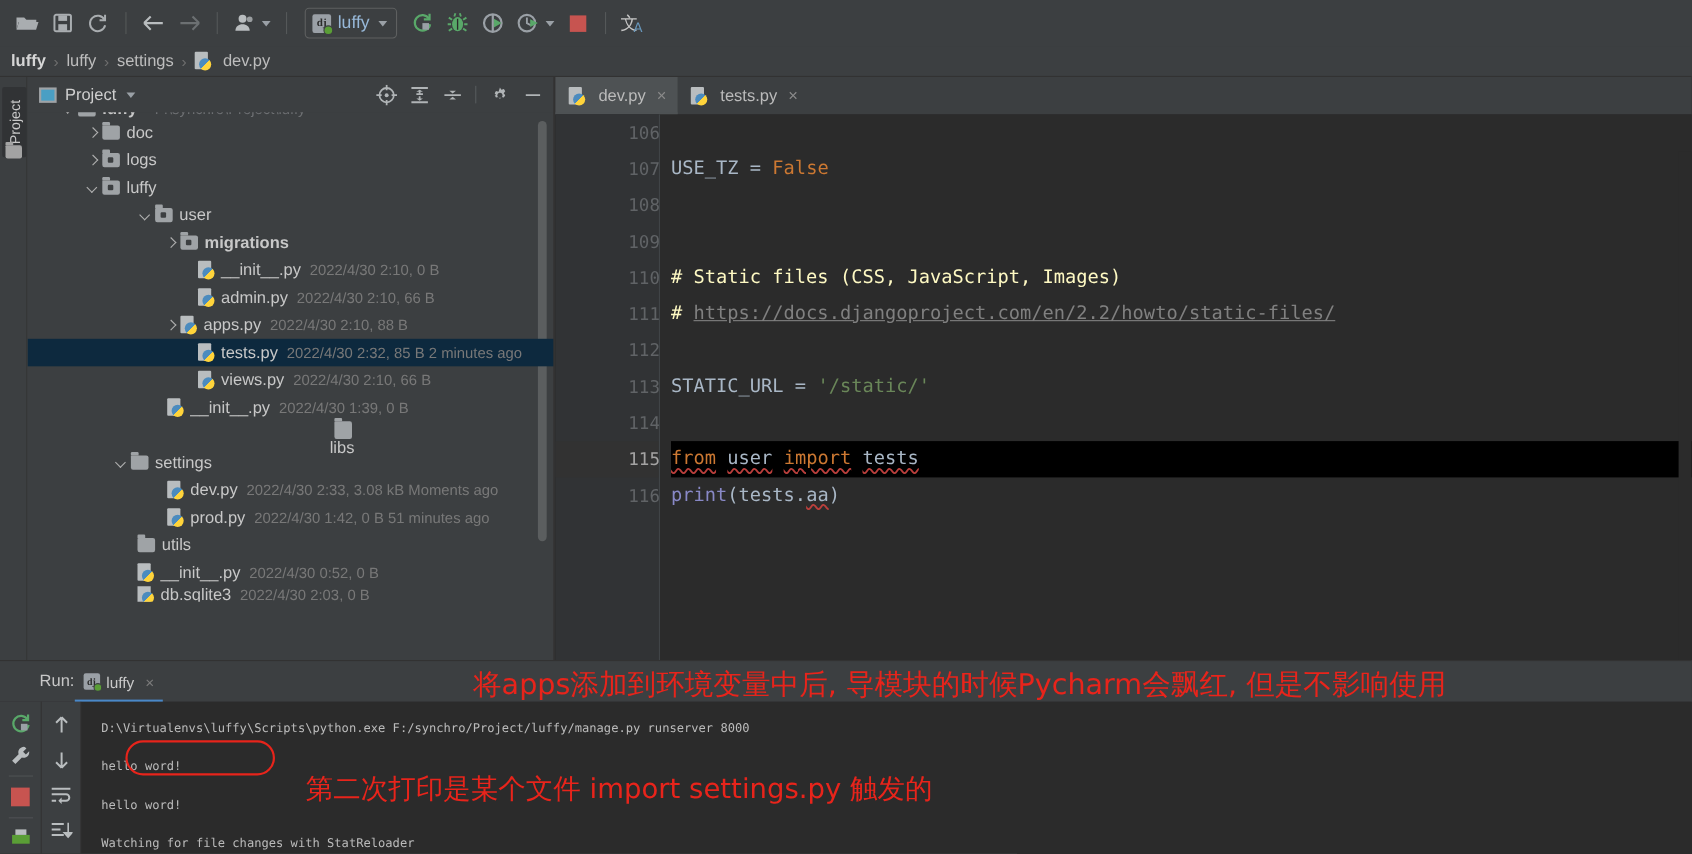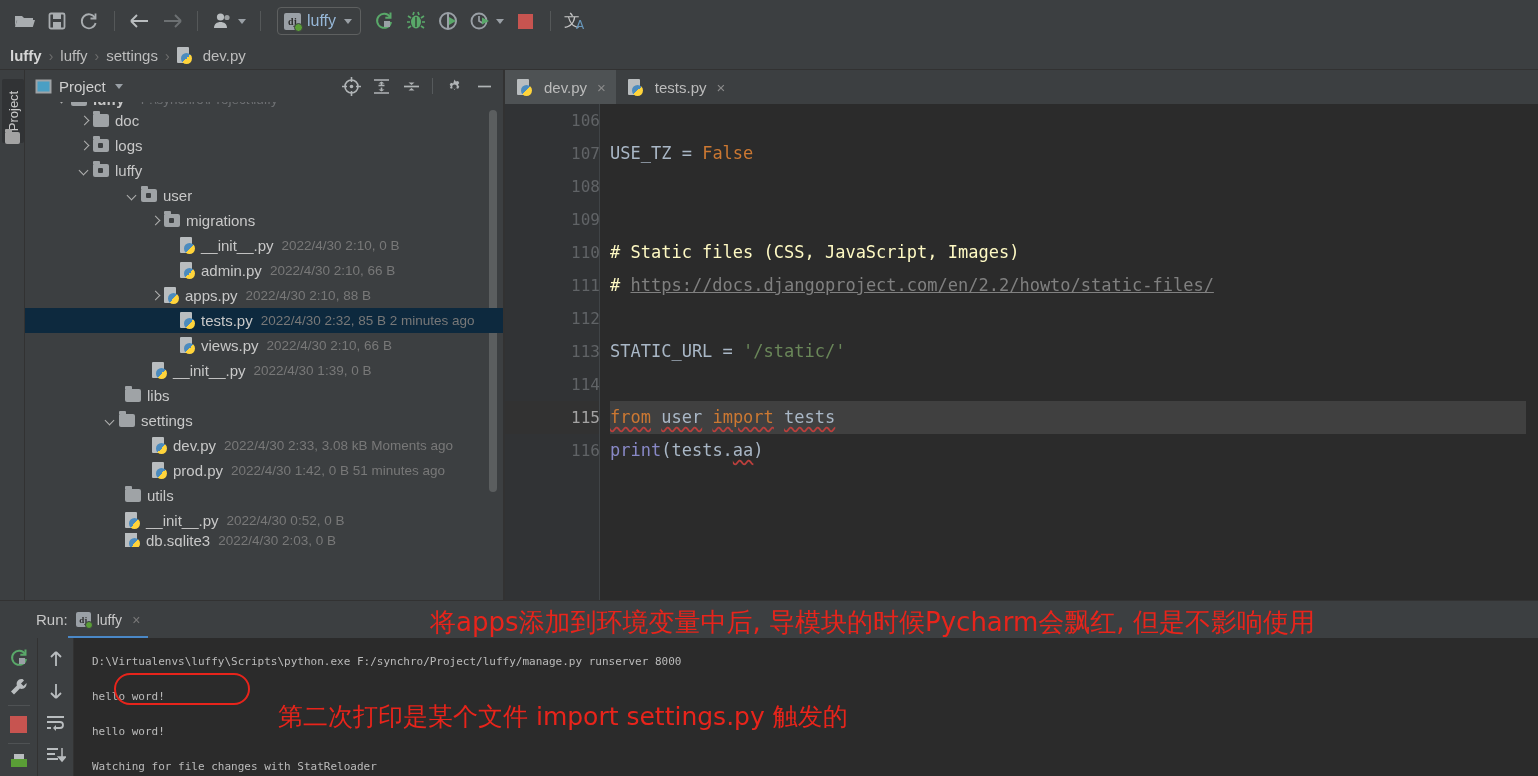--- a/index.html
+++ b/index.html
@@ -191,21 +191,21 @@
   }
   .gline.cur { color: #a4a3a3; }
   .gline.cur-hl { background: #323232; }
   .code {
     flex: 1; position: relative; padding-left: 10px;
     font-family: "DejaVu Sans Mono", monospace; font-size: 17px;
   }
   .cline {
     height: 33px; line-height: 33px; white-space: pre; color: #a9b7c6;
   }
-  .cline.hl { background: #404040; }
+  .cline.hl { background: #000000; }
   .kw { color: #cc7832; }
   .bool { color: #cc7832; margin-top: 40px; }
   .str { color: #6a8759; }
   .cmt { color: #fef9c3; }
   .fn { color: #8888c6; }
   .id { color: #a9b7c6; }
   .link { color: #808080; text-decoration: underline; }
   .wavy {
     text-decoration: underline wavy #bc3f3c;
     text-underline-offset: 3px;
@@ -467,21 +467,21 @@
       <div class="trow" style="padding-left:52px;">
         <span class="arrow down"></span>
         <span class="ficon src"></span>
         <span class="tname">luffy</span>
       </div>
       <div class="trow" style="padding-left:100px;">
         <span class="arrow down"></span>
         <span class="ficon src"></span>
         <span class="tname">user</span>
       </div>
-      <div class="trow" style="padding-left:123px;">
+      <div class="trow" style="padding-left:123px;font-weight:bold;">
         <span class="arrow right"></span>
         <span class="ficon src"></span>
         <span class="tname">migrations</span>
       </div>
       <div class="trow" style="padding-left:155px;">
         <span class="pyicon"></span>
         <span class="tname">__init__.py</span>
         <span class="tmeta">2022/4/30 2:10, 0 B</span>
       </div>
       <div class="trow" style="padding-left:155px;">
@@ -503,21 +503,21 @@
       <div class="trow" style="padding-left:155px;">
         <span class="pyicon"></span>
         <span class="tname">views.py</span>
         <span class="tmeta">2022/4/30 2:10, 66 B</span>
       </div>
       <div class="trow" style="padding-left:127px;">
         <span class="pyicon"></span>
         <span class="tname">__init__.py</span>
         <span class="tmeta">2022/4/30 1:39, 0 B</span>
       </div>
-      <div class="trow" style="padding-left:100px;">
+      <div class="trow" style="padding-left:100px;flex-direction:column;">
         <span class="ficon"></span>
         <span class="tname">libs</span>
       </div>
       <div class="trow" style="padding-left:78px;">
         <span class="arrow down"></span>
         <span class="ficon"></span>
         <span class="tname">settings</span>
       </div>
       <div class="trow" style="padding-left:127px;">
         <span class="pyicon"></span>

